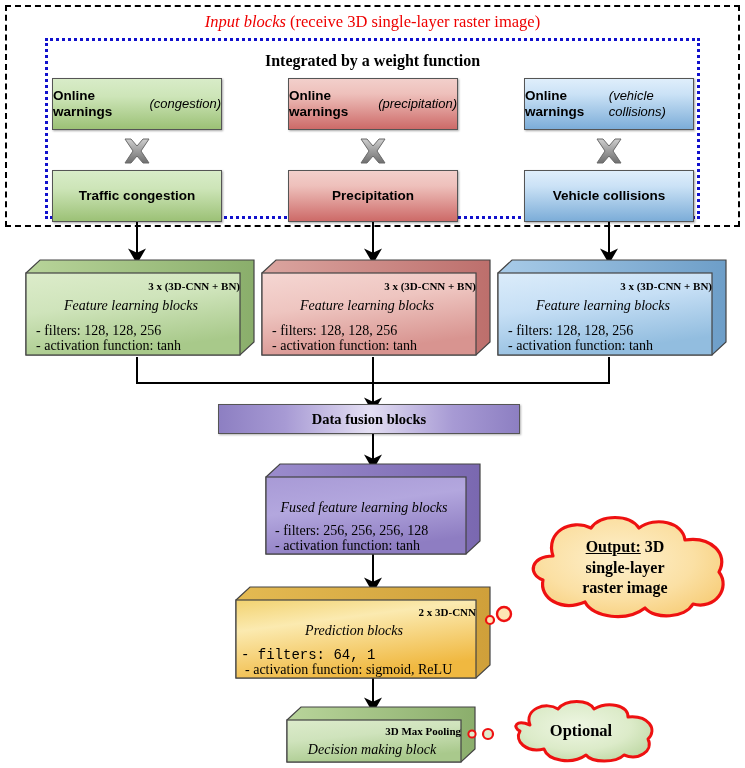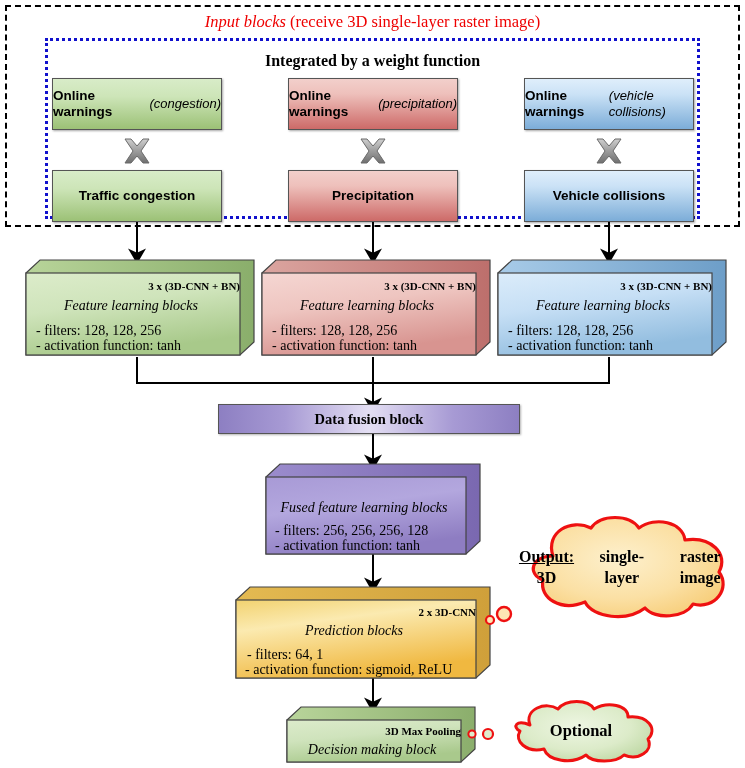--- a/index.html
+++ b/index.html
@@ -69,21 +69,21 @@
     display:flex;align-items:center;justify-content:center;
     font-weight:bold;font-size:14.5px;
     box-shadow:1px 1px 2px rgba(0,0,0,.3);
   }
 
   
   .cloud{position:absolute;}
   .cloud svg{position:absolute;left:0;top:0;}
   .cloud .ctxt{
     position:absolute;left:0;top:0;width:100%;height:100%;
-    display:flex;flex-direction:row;align-items:center;justify-content:center;
+    display:flex;flex-direction:column;align-items:center;justify-content:center;
     font-weight:bold;text-align:center;line-height:1.3;pointer-events:none;
   }
   .cloud .u{text-decoration:underline;}
 
   
   #wires{position:absolute;left:0;top:0;width:745px;height:768px;pointer-events:none;}
 </style>
 </head>
 <body>
 
@@ -230,21 +230,21 @@
     </svg>
     <div class="txt">
       <div class="b-head" style="top:22px;width:218px;">3 x (3D-CNN + BN)</div>
       <div class="b-sub" style="top:40px;width:218px;">Feature learning blocks</div>
       <div class="b-li" style="left:14px;top:65px;">- filters: 128, 128, 256</div>
       <div class="b-li" style="left:14px;top:80px;">- activation function: tanh</div>
     </div>
   </div>
 
   <div class="fusion" style="left:218px;top:404px;width:302px;height:30px;">
-    <span>Data fusion block</span>
+    <span>Data fusion blocks</span>
   </div>
 
   <div class="blk3d" style="left:262px;top:462px;width:222px;height:96px;">
     <svg width="222" height="96">
       <defs>
         <linearGradient id="fg-pur" x1="0" y1="0" x2="0.35" y2="1">
           <stop offset="0" stop-color="#a89ad6"></stop>
             <stop offset="0.45" stop-color="#b3a7de"></stop>
             <stop offset="1" stop-color="#8e7dc2"></stop>
         </linearGradient>
@@ -275,21 +275,21 @@
           <stop offset="0" stop-color="#e4ba52"></stop>
             <stop offset="1" stop-color="#cfa03a"></stop>
         </linearGradient>
       </defs>
       <path d="M4,15 L18,2 L258,2 L258,80 L244,93 L4,93 Z" fill="url(#sd-yel)" stroke="#444" stroke-width="1.2"></path>
       <rect x="4" y="15" width="240" height="78" fill="url(#fg-yel)" stroke="#444" stroke-width="1.2"></rect>
     </svg>
     <div class="txt">
       <div class="b-head" style="top:21px;width:244px;">2 x 3D-CNN</div>
       <div class="b-sub" style="top:38px;width:244px;">Prediction blocks</div>
-      <div class="b-li" style="left:15px;top:62px;">- filters: 64, 1</div>
+      <div class="b-li" style="left:9px;top:62px;font-family:Liberation Mono, monospace;">- filters: 64, 1</div>
       <div class="b-li" style="left:13px;top:77px;">- activation function: sigmoid, ReLU</div>
     </div>
   </div>
 
   <div class="blk3d" style="left:283px;top:705px;width:196px;height:62px;">
     <svg width="196" height="62">
       <defs>
         <linearGradient id="fg-grn2" x1="0" y1="0" x2="0.4" y2="1">
           <stop offset="0" stop-color="#dcebcb"></stop>
             <stop offset="0.45" stop-color="#cfe3bc"></stop>

